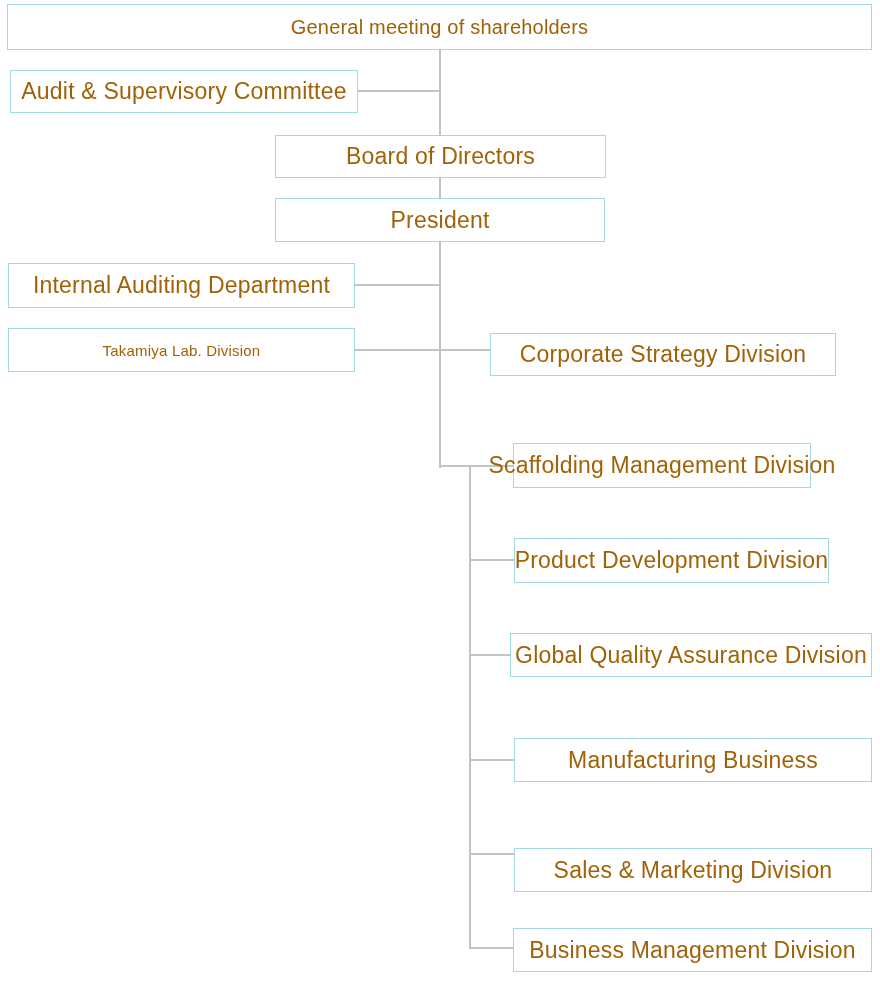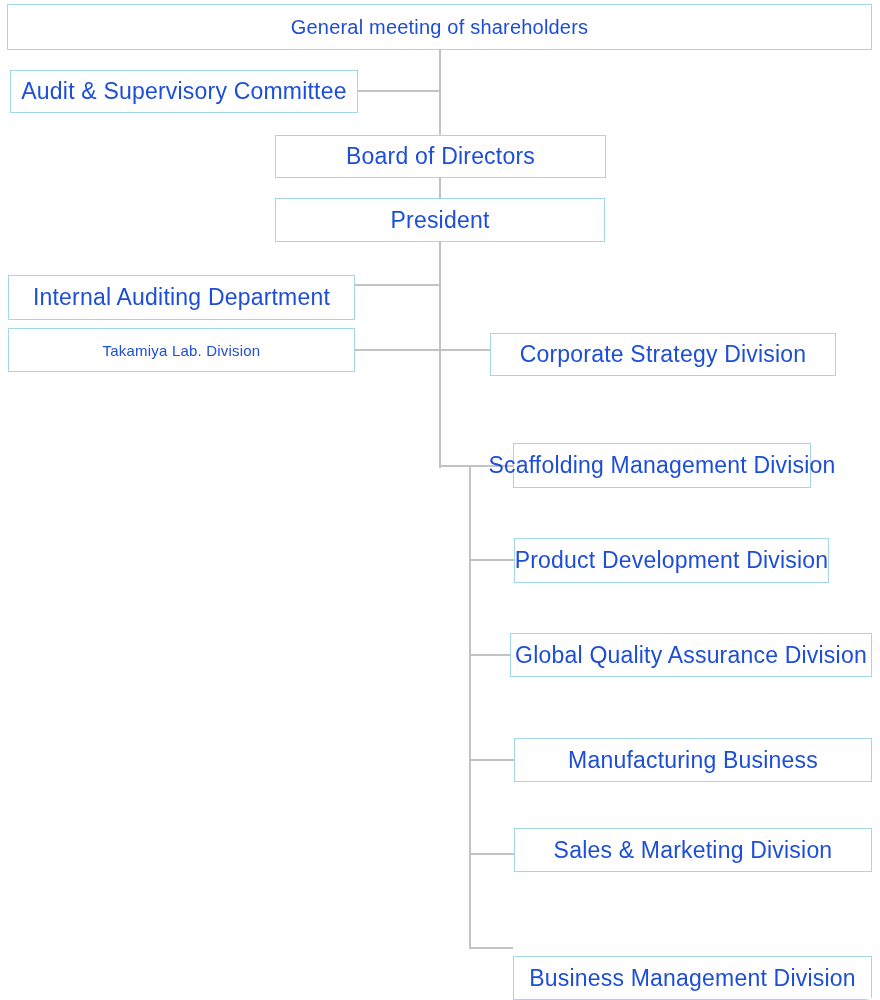--- a/index.html
+++ b/index.html
@@ -6,21 +6,21 @@
     margin: 0;
     padding: 0;
     background: #ffffff;
   }
   .canvas {
     position: relative;
     width: 880px;
     height: 1000px;
     background: #ffffff;
     font-family: "Liberation Sans", sans-serif;
-    color: #1d4ed8;
+    color: #a16207;
     overflow: hidden;
     border-radius: 16px;
   }
   .node {
     position: absolute;
     box-sizing: border-box;
     background: #ffffff;
     border: 1.5px solid #a4d7e6;
     display: flex;
     align-items: center;
@@ -33,29 +33,29 @@
   .connector {
     position: absolute;
     background: #c3c3c3;
   }
 
   
   #n-shareholders { left: 7px;   top: 4px;   width: 865px; height: 46px; font-size: 20px; }
   #n-audit        { left: 10px;  top: 70px;  width: 348px; height: 43px; }
   #n-board        { left: 275px; top: 135px; width: 331px; height: 43px; }
   #n-president    { left: 275px; top: 198px; width: 330px; height: 44px; }
-  #n-internal     { left: 8px;   top: 263px; width: 347px; height: 45px; margin-top: 12px; }
+  #n-internal     { left: 8px;   top: 263px; width: 347px; height: 45px; }
   #n-takamiya     { left: 8px;   top: 328px; width: 347px; height: 44px; font-size: 15px; }
   #n-corporate    { left: 490px; top: 333px; width: 346px; height: 43px; }
   #n-scaffolding  { left: 513px; top: 443px; width: 298px; height: 45px; }
   #n-product      { left: 514px; top: 538px; width: 315px; height: 45px; }
   #n-globalqa     { left: 510px; top: 633px; width: 362px; height: 44px; }
   #n-manufacturing{ left: 514px; top: 738px; width: 358px; height: 44px; }
-  #n-sales        { left: 514px; top: 828px; width: 358px; height: 44px; }
-  #n-business     { left: 513px; top: 928px; width: 359px; height: 44px; margin-top: 28px; }
+  #n-sales        { left: 514px; top: 848px; width: 358px; height: 44px; }
+  #n-business     { left: 513px; top: 928px; width: 359px; height: 44px; }
 
   
   #c-trunk-top      { left: 439px; top: 50px;  width: 2px;   height: 85px; }
   #c-trunk-mid      { left: 439px; top: 178px; width: 2px;   height: 20px; }
   #c-trunk-bottom   { left: 439px; top: 242px; width: 2px;   height: 226px; }
   #c-audit          { left: 358px; top: 90px;  width: 82px;  height: 2px; }
   #c-internal       { left: 355px; top: 284px; width: 85px;  height: 2px; }
   #c-takamiya-corp  { left: 355px; top: 349px; width: 135px; height: 2px; }
   #c-scaffolding    { left: 439px; top: 465px; width: 74px;  height: 2px; }
   #c-spine          { left: 469px; top: 465px; width: 2px;   height: 484px; }

